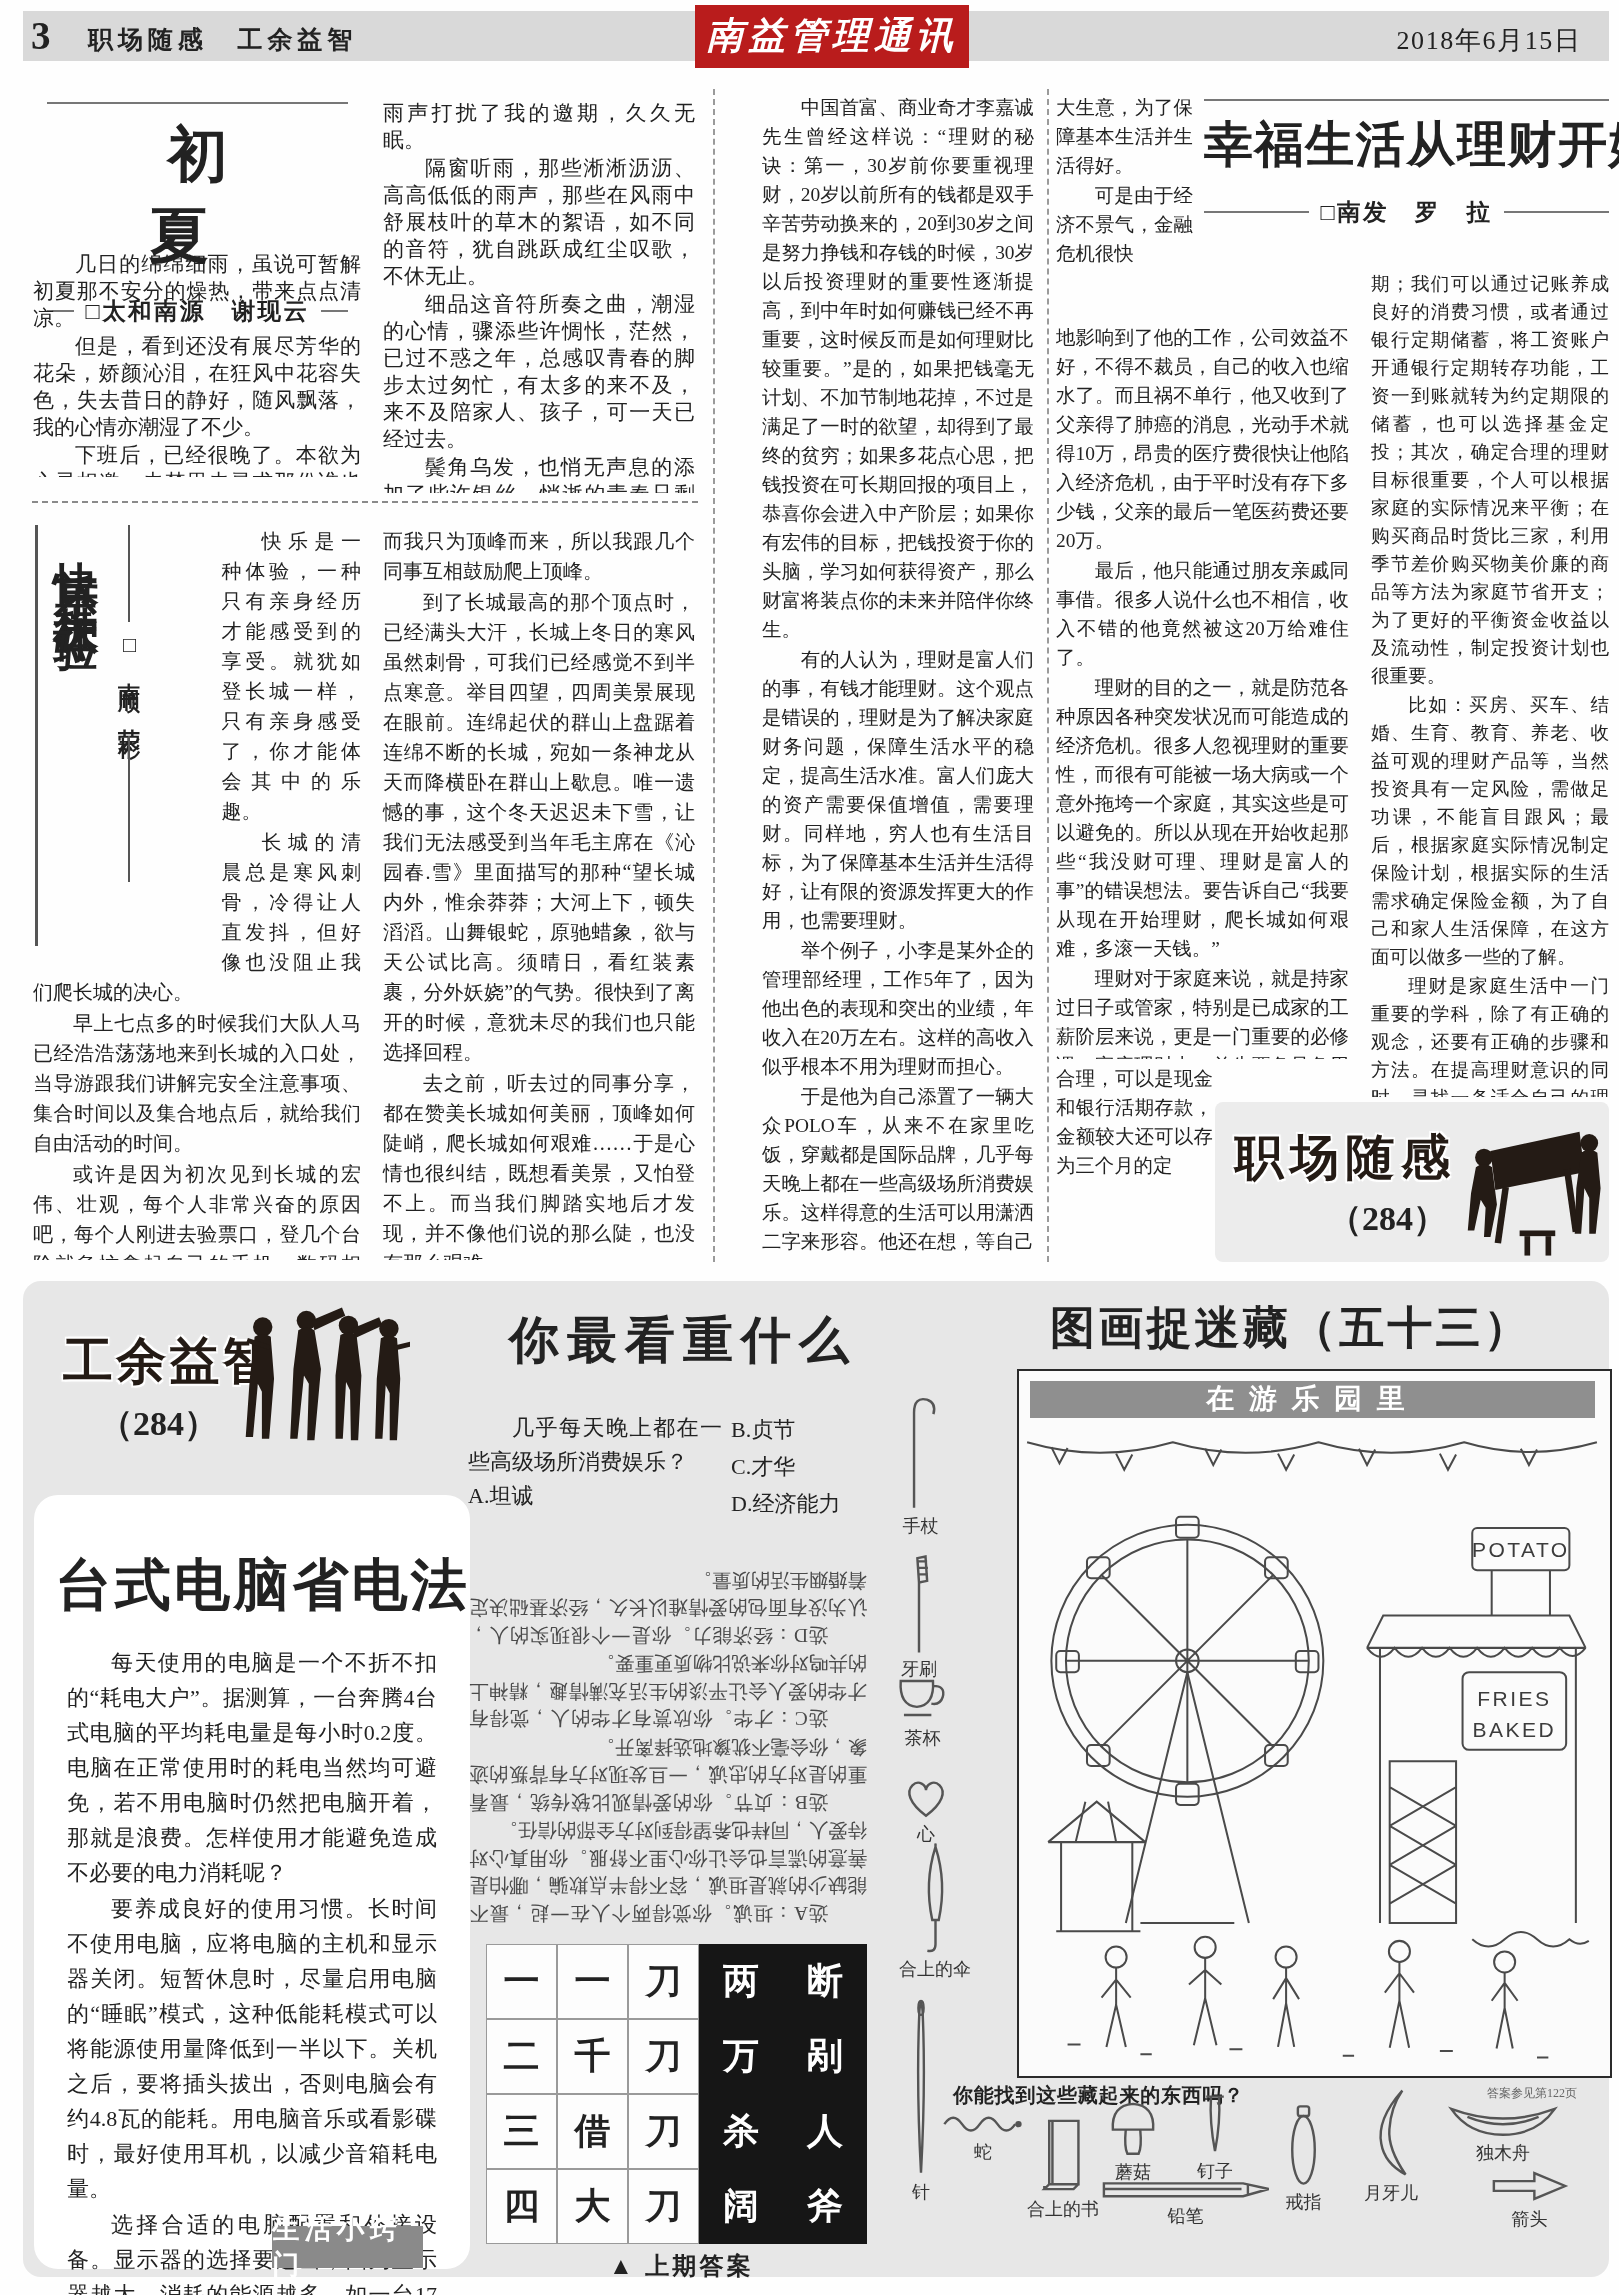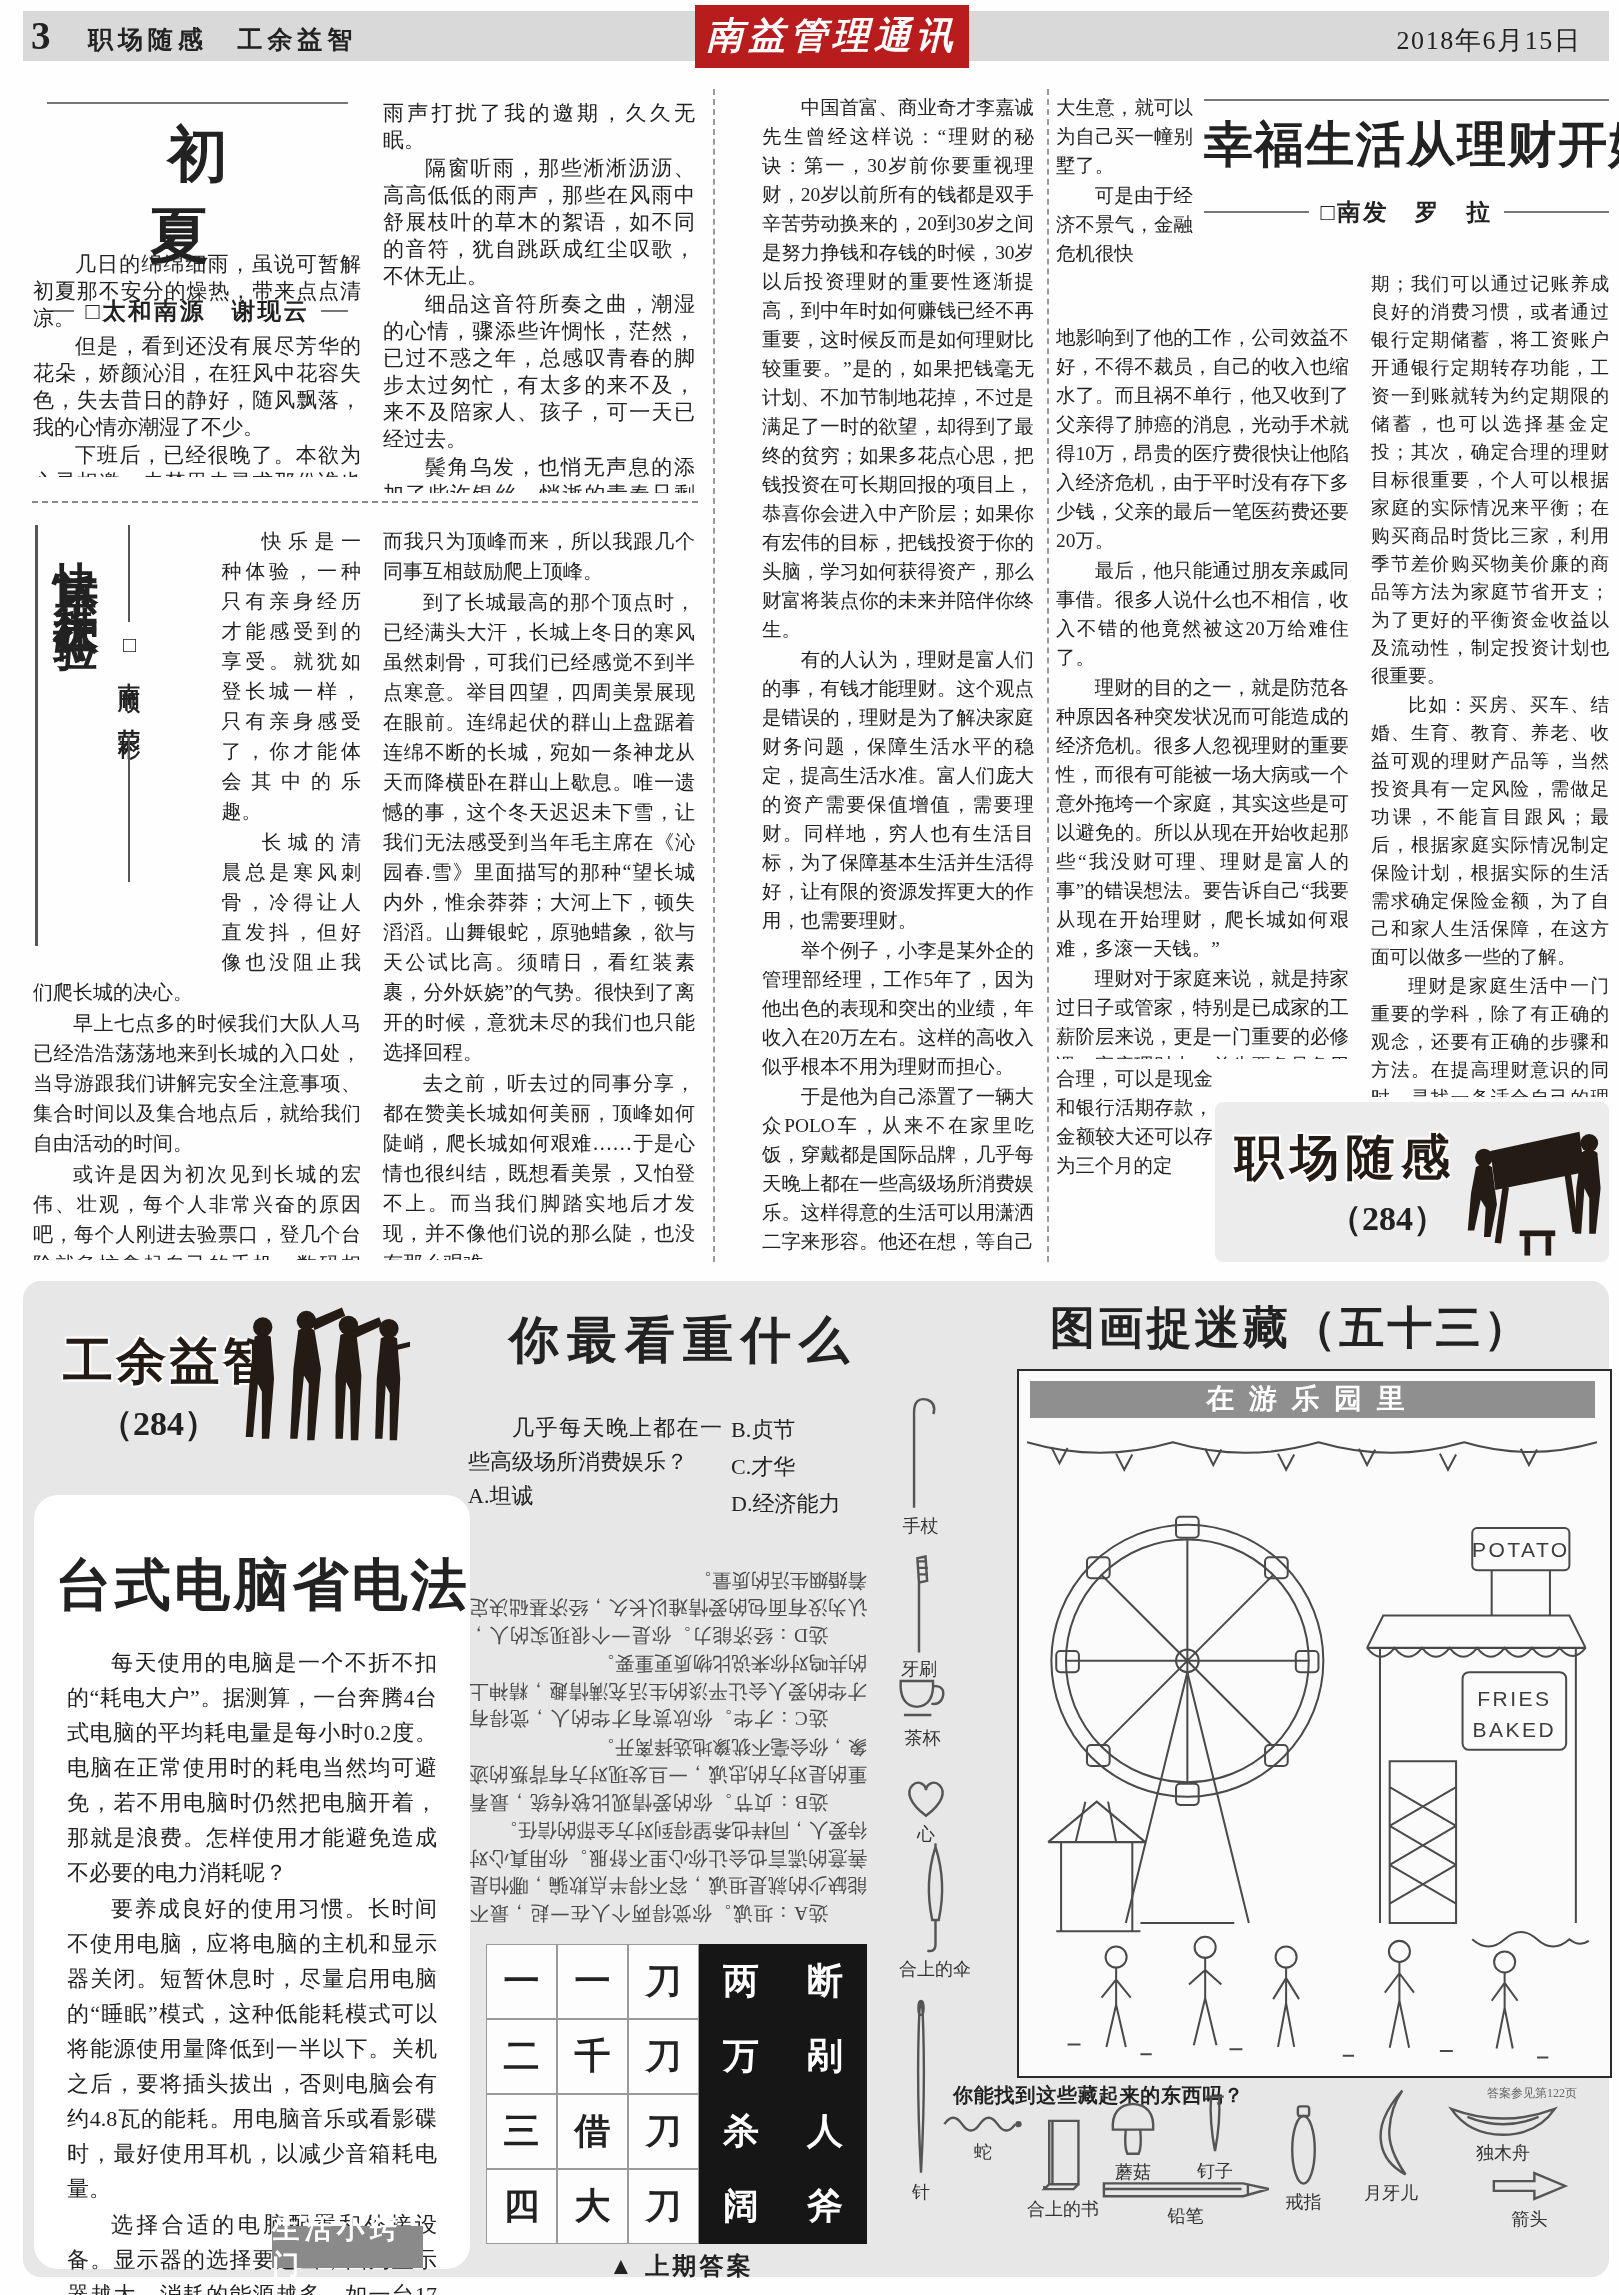--- a/index.html
+++ b/index.html
@@ -162,21 +162,21 @@
     <div class="toprule"></div>
     <div class="licai-title">幸福生活从理财开始</div>
     <div class="byline-row">
       <div class="ln"></div>
       <span class="bl">□南发　罗　拉</span>
       <div class="ln"></div>
     </div>
   </div>
 
   <div class="txt body24 cont" style="left:1055px;top:92px;width:139px;height:228px;">
-      <p class="para">大生意，就可以为自己买一幢别墅了。</p>
+      <p class="para">大生意，为了保障基本生活并生活得好。</p>
       <p class="para">可是由于经济不景气，金融危机很快</p>
     </div>
   <div class="txt body24 cont" style="left:1055px;top:322px;width:295px;height:737px;">
       <p class="para">地影响到了他的工作，公司效益不好，不得不裁员，自己的收入也缩水了。而且祸不单行，他又收到了父亲得了肺癌的消息，光动手术就得10万，昂贵的医疗费很快让他陷入经济危机，由于平时没有存下多少钱，父亲的最后一笔医药费还要20万。</p>
       <p class="para">最后，他只能通过朋友亲戚同事借。很多人说什么也不相信，收入不错的他竟然被这20万给难住了。</p>
       <p class="para">理财的目的之一，就是防范各种原因各种突发状况而可能造成的经济危机。很多人忽视理财的重要性，而很有可能被一场大病或一个意外拖垮一个家庭，其实这些是可以避免的。所以从现在开始收起那些“我没财可理、理财是富人的事”的错误想法。要告诉自己“我要从现在开始理财，爬长城如何艰难，多滚一天钱。”</p>
       <p class="para">理财对于家庭来说，就是持家过日子或管家，特别是已成家的工薪阶层来说，更是一门重要的必修课。家庭理财中，首先要备足备用金，这是用于家庭突发事件，随时可以支取的。</p>
     </div>
   <div class="txt body24 cont" style="left:1055px;top:1063px;width:159px;height:198px;">
       <p class="para">合理，可以是现金和银行活期存款，金额较大还可以存为三个月的定</p>

